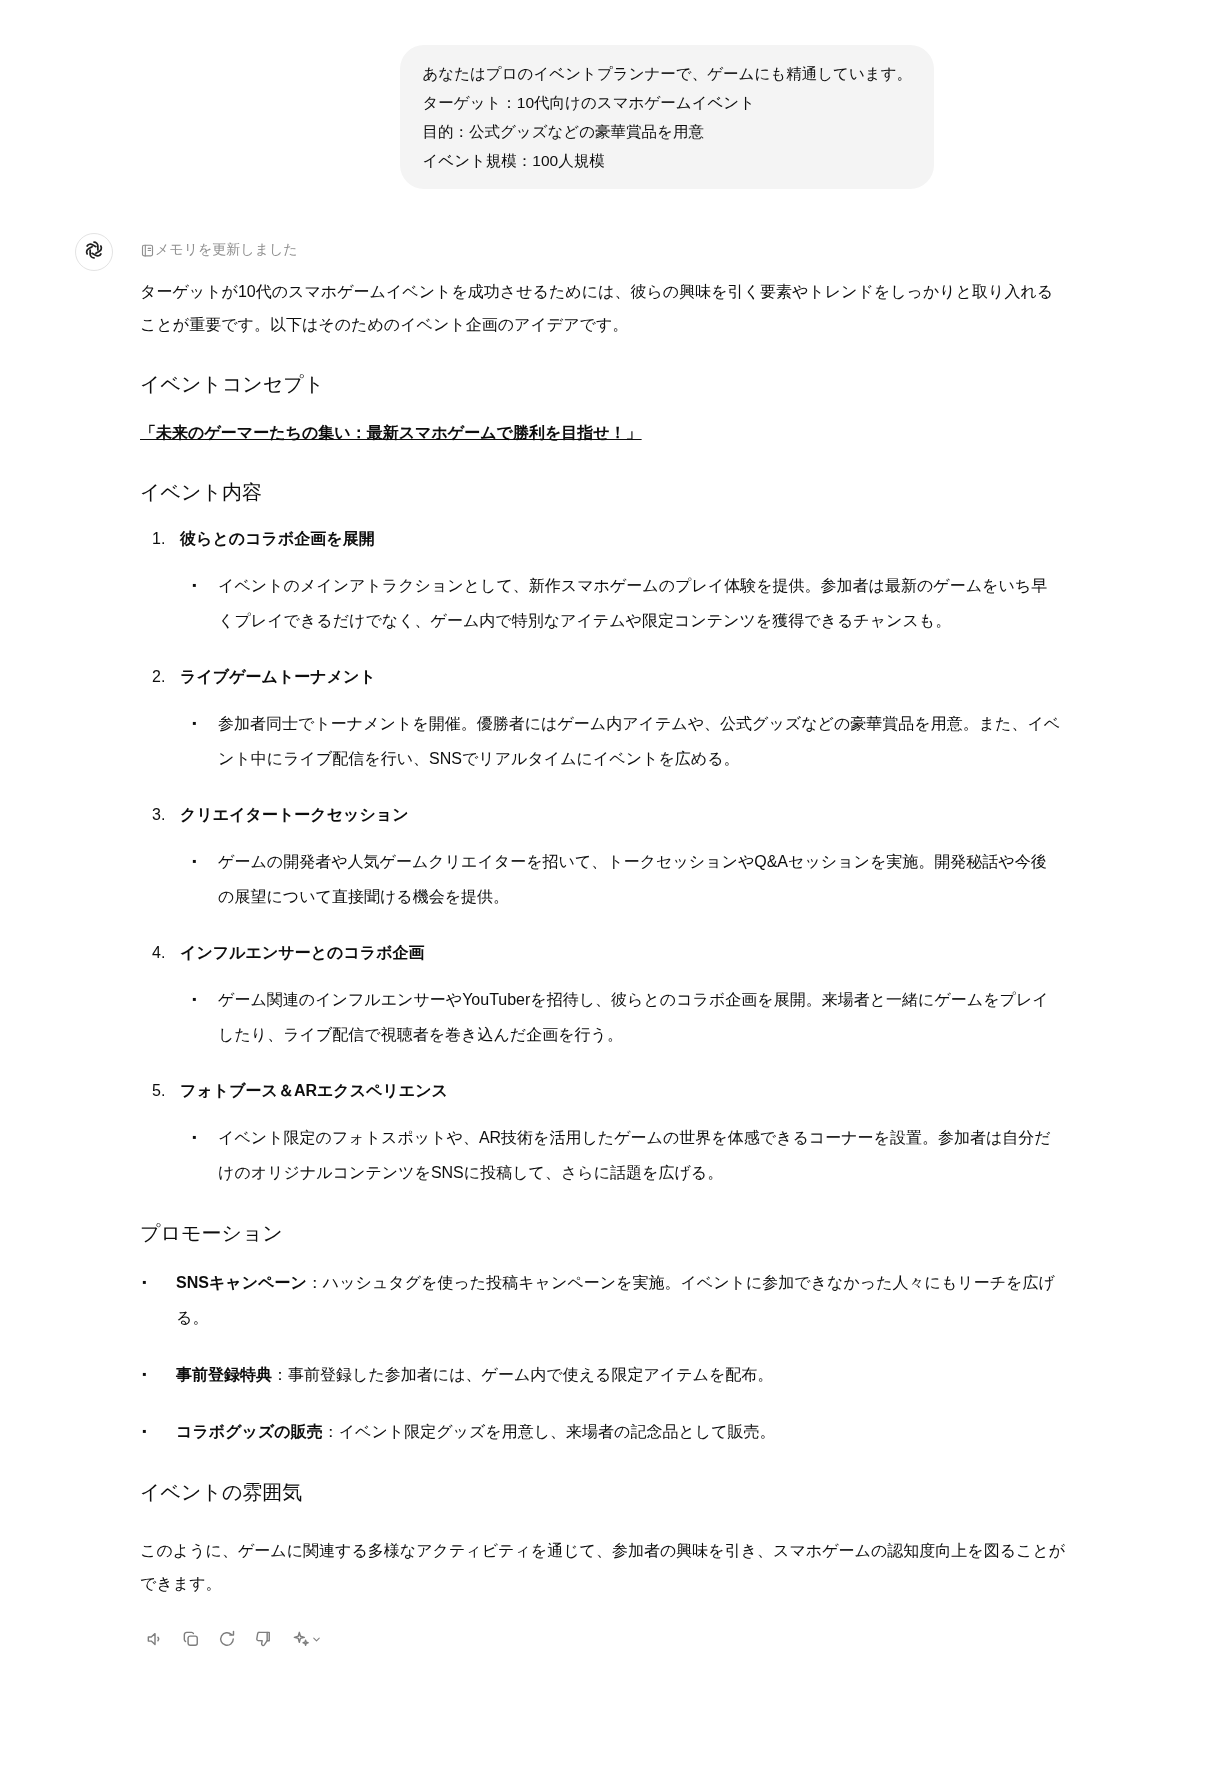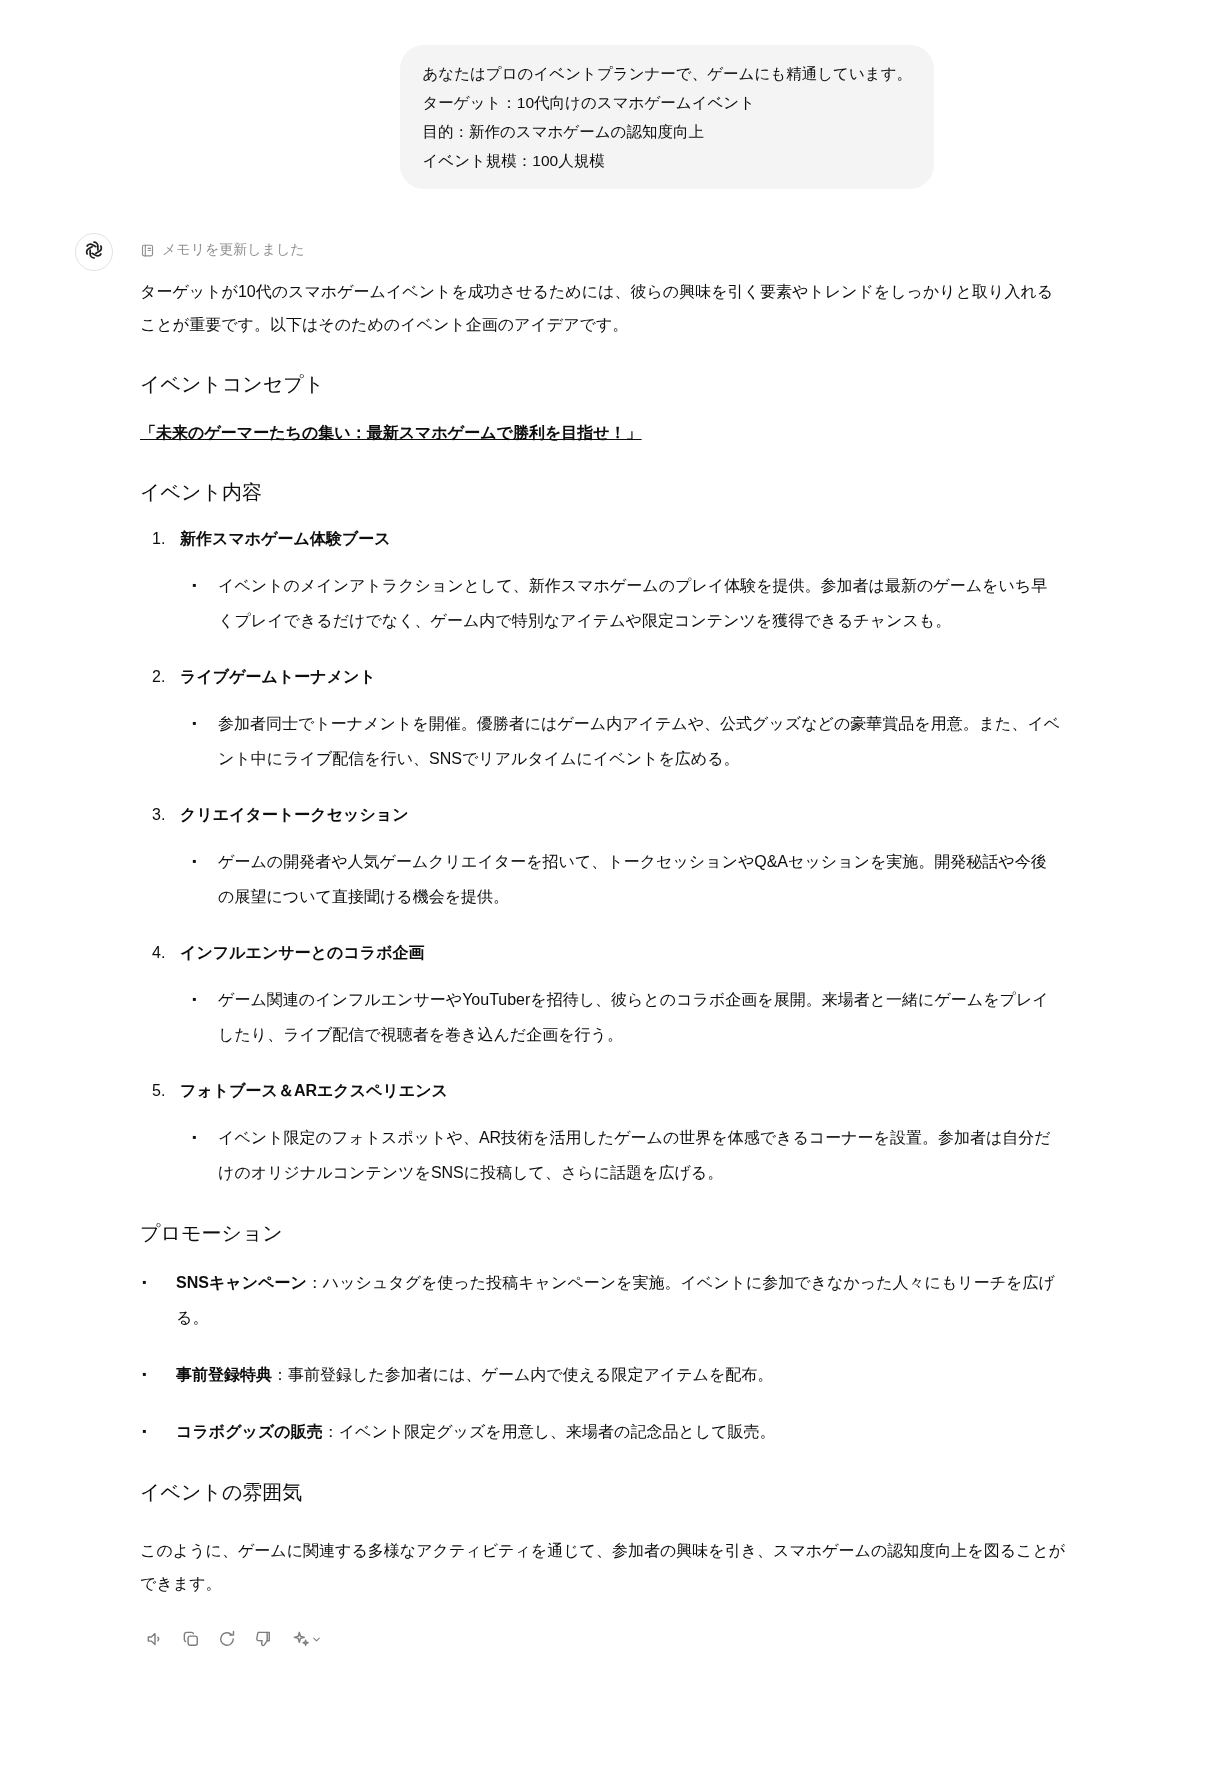--- a/index.html
+++ b/index.html
@@ -31,21 +31,21 @@
     width: 38px; height: 38px;
     border: 1px solid #e3e3e3;
     border-radius: 50%;
     display: flex; align-items: center; justify-content: center;
     margin-top: 2px;
     background: #fff;
   }
   .assistant-content { margin-left: 27px; width: 952px; }
 
   .memory-row {
-    display: flex; align-items: center; gap: 7px;
+    display: flex; align-items: center; 
     color: #8f8f8f; font-size: 14px;
     margin-top: 10px; margin-bottom: 16px;
   }
   .memory-row svg { display: block; }
 
   .para { font-size: 16px; line-height: 33px; margin-bottom: 18px; }
 
   h3.sec-heading {
     font-size: 20px; font-weight: 400;
     margin-top: 30px; margin-bottom: 18px;
@@ -106,21 +106,21 @@
 </style>
 </head>
 <body>
 
 <div class="page">
 
   <div class="user-row">
     <div class="user-bubble">
       <div>あなたはプロのイベントプランナーで、ゲームにも精通しています。</div>
       <div>ターゲット：10代向けのスマホゲームイベント</div>
-      <div>目的：新作のスマホゲームの認知度向上</div>
+      <div>目的：公式グッズなどの豪華賞品を用意</div>
       <div>イベント規模：100人規模</div>
     </div>
   </div>
 
   <div class="assistant-row">
 
     <div class="avatar">
       <span class="openai-mark">
         <svg width="22" height="22" viewBox="0 0 24 24" fill="none" stroke="currentColor" stroke-width="1.9" stroke-linecap="round">
           <g>
@@ -152,21 +152,21 @@
       <h3 class="sec-heading">イベントコンセプト</h3>
       <p class="tagline">「未来のゲーマーたちの集い：最新スマホゲームで勝利を目指せ！」</p>
 
       <h3 class="sec-heading">イベント内容</h3>
 
       <div class="olist">
 
         <div class="oitem">
           <div class="oitem-head">
             <span class="oitem-num">1.</span>
-            <span class="oitem-title">新作スマホゲーム体験ブース</span>
+            <span class="oitem-title">彼らとのコラボ企画を展開</span>
           </div>
           <div class="oitem-bullet">イベントのメインアトラクションとして、新作スマホゲームのプレイ体験を提供。参加者は最新のゲームをいち早くプレイできるだけでなく、ゲーム内で特別なアイテムや限定コンテンツを獲得できるチャンスも。</div>
         </div>
 
         <div class="oitem">
           <div class="oitem-head">
             <span class="oitem-num">2.</span>
             <span class="oitem-title">ライブゲームトーナメント</span>
           </div>
           <div class="oitem-bullet">参加者同士でトーナメントを開催。優勝者にはゲーム内アイテムや、公式グッズなどの豪華賞品を用意。また、イベント中にライブ配信を行い、SNSでリアルタイムにイベントを広める。</div>

